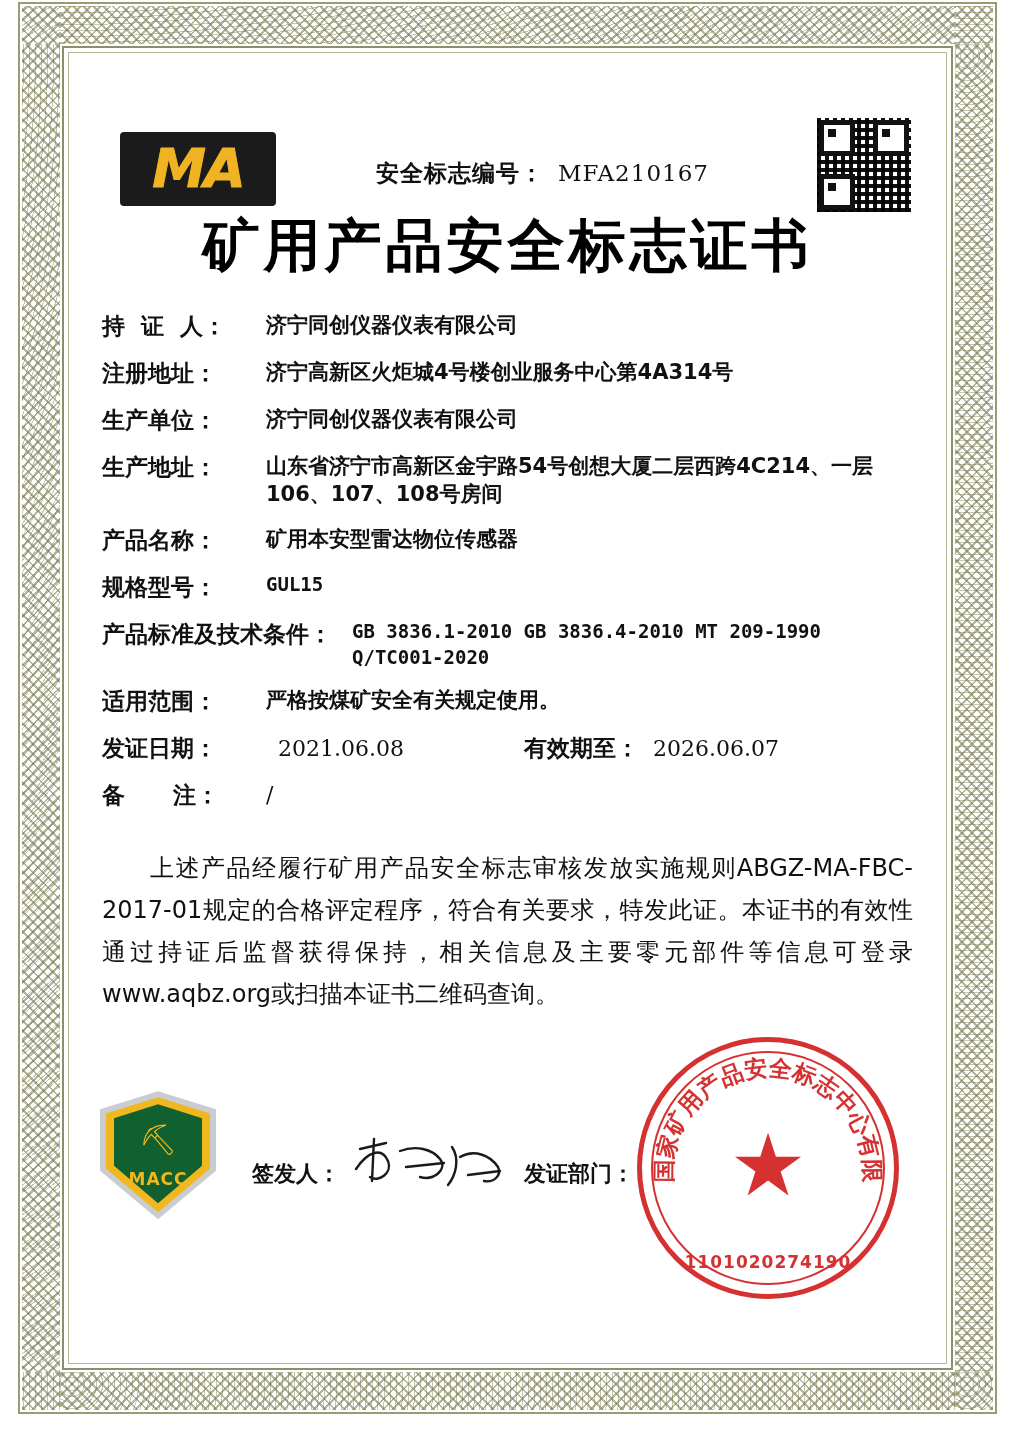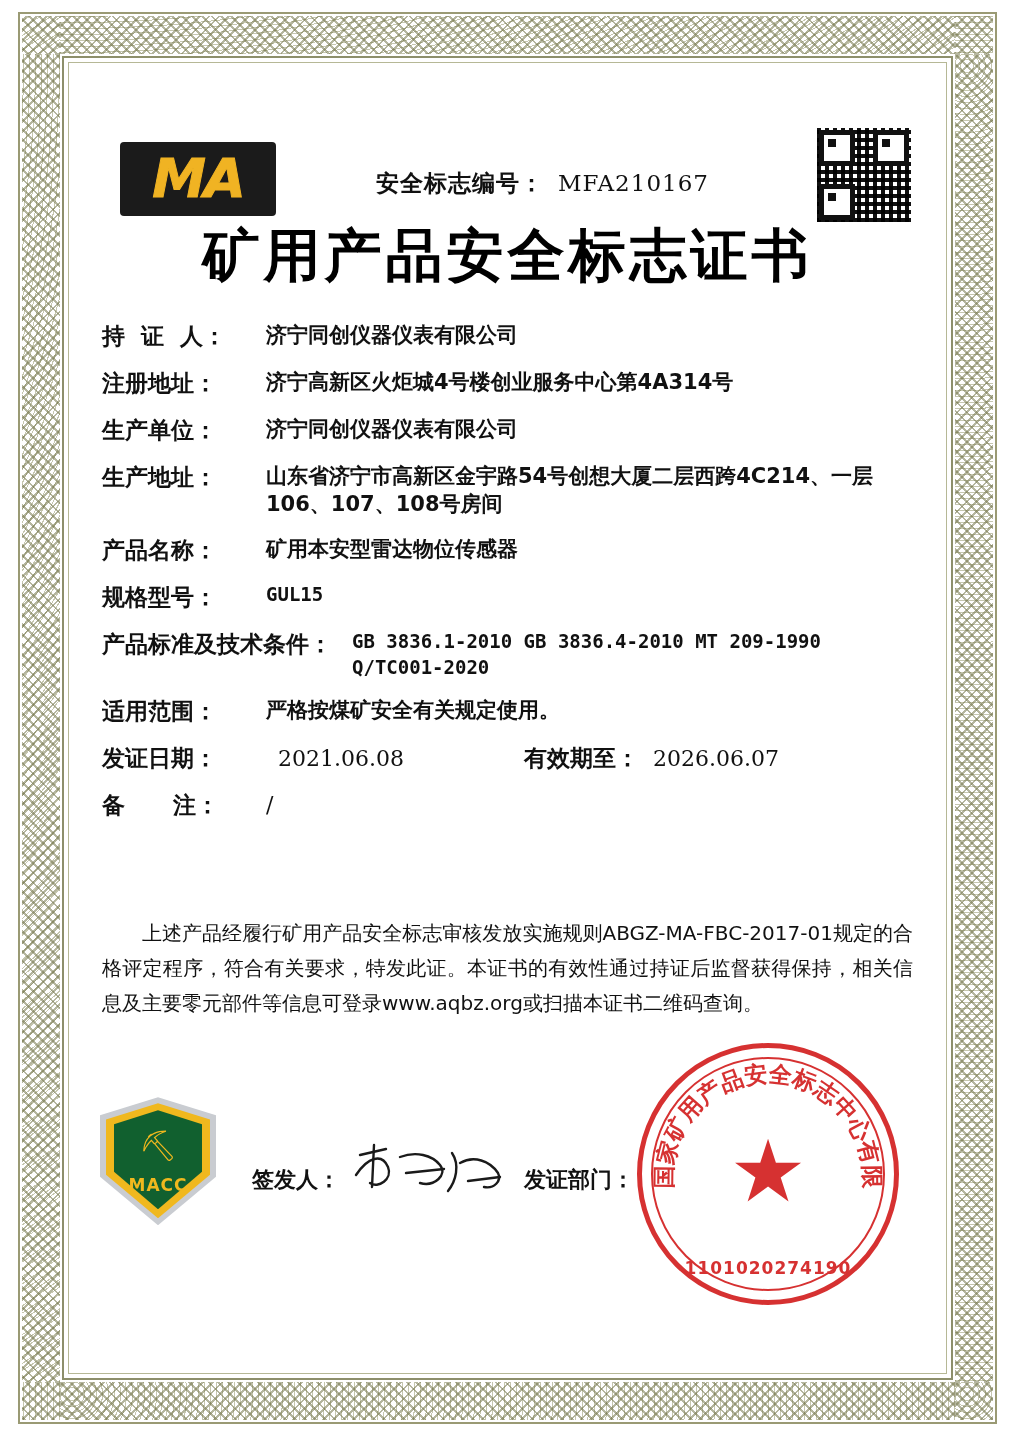--- a/index.html
+++ b/index.html
@@ -12,21 +12,21 @@
     height: 1439px;
     font-family: "Liberation Sans", sans-serif;
     position: relative;
     overflow: hidden;
   }
 
   
   .certificate {
     position: absolute;
     left: 18px;
-    top: 12px;
+    top: 2px;
     width: 979px;
     height: 1412px;
     background: #ffffff;
     box-sizing: border-box;
   }
   .border-outer {
     position: absolute;
     inset: 0;
     border: 2px solid #9a9a74;
     box-sizing: border-box;
@@ -208,23 +208,23 @@
   }
   .row.dates {
     justify-content: flex-start;
   }
   .date-left { display: flex; align-items: baseline; gap: 12px; }
   .date-right { display: flex; align-items: baseline; margin-left: 120px; }
   .date-right .lbl { min-width: 0; }
 
   
   .statement {
-    margin: 95px 26px 0 26px;
-    font-family: "DejaVu Sans", sans-serif;
-    font-size: 20px;
+    margin: 36px 26px 0 26px;
+    font-family: "DejaVu Sans", sans-serif;
+    font-size: 24px;
     line-height: 1.75;
     text-align: justify;
     text-indent: 2em;
   }
 
   
   .footer {
     position: relative;
     height: 230px;
     margin-top: 48px;

